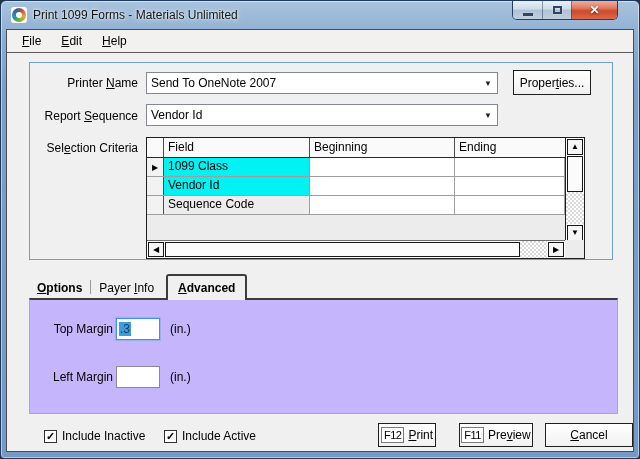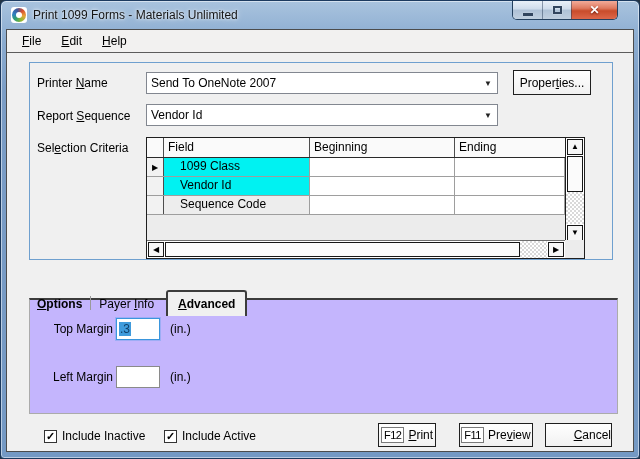--- a/index.html
+++ b/index.html
@@ -43,21 +43,21 @@
   .menubar { position:absolute; left:0; top:0; right:0; height:23px; background:#f2f1f0;
     border-bottom:1px solid #5c5c5c; display:flex; align-items:center; padding-left:5px; }
   .menu-item { padding:3px 10px; cursor:default; }
 
   .u { text-decoration:underline; }
 
   
   .groupframe { position:absolute; left:22px; top:32px; width:584px; height:198px;
     border:1px solid #6fa0cf; background:#f0f0f0; }
 
-  .form-label { position:absolute; left:30px; width:101px; text-align:left; white-space:nowrap; }
+  .form-label { position:absolute; left:30px; width:101px; text-align:right; white-space:nowrap; }
   .lbl-printer { top:46px; }
   .lbl-sequence { top:79px; }
   .lbl-criteria { top:111px; }
 
   .combo { position:absolute; left:139px; width:352px; height:22px; background:#fff;
     border:1px solid #828790; display:flex; align-items:center; }
   .combo-printer { top:42px; }
   .combo-sequence { top:74px; }
   .combo-value { flex:1; padding:0 4px; white-space:nowrap; overflow:hidden; }
   .combo-arrow { width:18px; text-align:center; font-size:8px; color:#222; }
@@ -70,21 +70,21 @@
   .grid { position:absolute; left:139px; top:107px; width:439px; height:122px;
     border:1px solid #1f1f1f; background:#e9e9e9; display:flex; }
   .grid-main { width:418px; display:flex; flex-direction:column; }
   .grid-header { height:20px; display:flex; background:#fafafa; border-bottom:1px solid #2a2a2a; }
   .gh-sel { width:17px; border-right:1px solid #4d4d4d; }
   .gh-cell { padding:2px 4px; border-right:1px solid #4d4d4d; white-space:nowrap; overflow:hidden; }
   .w-field { width:146px; } .w-beg { width:145px; } .w-end { flex:1; border-right:none; }
   .grid-row { height:19px; display:flex; border-bottom:1px solid #9e9e9e; background:#fff; }
   .gr-sel { width:17px; border-right:1px solid #4d4d4d; background:#f2f2f2;
     display:flex; align-items:center; justify-content:center; font-size:8px; color:#000; }
-  .gr-cell { padding:1px 16px; border-right:1px solid #9e9e9e; white-space:nowrap; overflow:hidden; }
+  .gr-cell { padding:1px 4px; border-right:1px solid #9e9e9e; white-space:nowrap; overflow:hidden; }
   .cell-highlight { background:#00F2F2; }
   .cell-dim { background:#ededed; }
   .grid-filler { flex:1; background:#ececec; }
   .grid-hscroll { height:18px; display:flex; border-top:1px solid #6e6e6e; background:#fff; }
   .sb { background:#f6f6f6; border:1px solid #161616; display:flex; align-items:center;
     justify-content:center; font-size:8px; line-height:1; color:#000; margin:1px; }
   .sb-h { width:16px; }
   .h-thumb { flex-basis:355px; background:#fbfbfb; border:1px solid #161616; margin:1px 0; }
   .h-track { flex:1; }
   .track { background:#fff;
@@ -92,21 +92,21 @@
                      linear-gradient(45deg,#d9d9d9 25%,transparent 25%,transparent 75%,#d9d9d9 75%);
     background-size:4px 4px; background-position:0 0,2px 2px; }
   .vscroll { width:19px; height:104px; display:flex; flex-direction:column;
     border-left:1px solid #1f1f1f; background:#fff; }
   .sb-v { height:16px; }
   .v-thumb { height:36px; background:#fbfbfb; border:1px solid #161616; margin:0 1px; }
   .v-track { flex:1; }
   .vscroll-corner { position:absolute; right:0; bottom:0; width:19px; height:18px; background:#ececec; }
 
   
-  .tabstrip { position:absolute; left:22px; top:244px; height:24px; display:flex; align-items:flex-end; z-index:2;margin-top:16px; }
+  .tabstrip { position:absolute; left:22px; top:244px; height:24px; display:flex; align-items:flex-end; z-index:2; }
   .tab-plain { padding:3px 8px; white-space:nowrap; }
   .tab-bold { font-weight:bold; }
   .tab-divider { width:1px; height:14px; background:#9a9a9a; margin-bottom:4px; }
   .tab-active { height:26px; margin-bottom:-2px; display:flex; align-items:center; padding:0 10px;
     font-weight:bold; background:#f0f0f0; border:2px solid #3c3c3c; border-bottom:none;
     border-radius:3px 3px 0 0; margin-left:4px; }
   .tabpanel { position:absolute; left:22px; top:268px; width:589px; height:116px;
     border-top:2px solid #3c3c3c; border-left:1px solid #ababab; border-right:1px solid #ababab;
     border-bottom:1px solid #ababab; background:#c4b5fd; z-index:1; }
 
@@ -121,21 +121,21 @@
 
   
   .checkbox-group { position:absolute; display:flex; align-items:center; }
   .cbg-1 { left:37px; top:399px; } .cbg-2 { left:157px; top:399px; }
   .checkbox { width:13px; height:13px; background:#fff; border:1px solid #333;
     display:flex; align-items:center; justify-content:center; font-size:11px; font-weight:bold;
     line-height:1; margin-right:5px; }
   .action-btn { position:absolute; top:393px; height:24px; }
   .btn-print { left:371px; width:58px; }
   .btn-preview { left:452px; width:74px; }
-  .btn-cancel { left:538px; width:67px;justify-content:flex-end; }
+  .btn-cancel { left:538px; width:88px; }
   .keycap { display:inline-block; border:1px solid #7a7a7a; background:#fff; padding:0 2px;
     margin-right:4px; font-size:11px; letter-spacing:-0.5px; line-height:14px; }
 </style>
 </head>
 <body>
 
 <div class="window">
 
   <div class="titlebar">
     <div class="app-icon">

